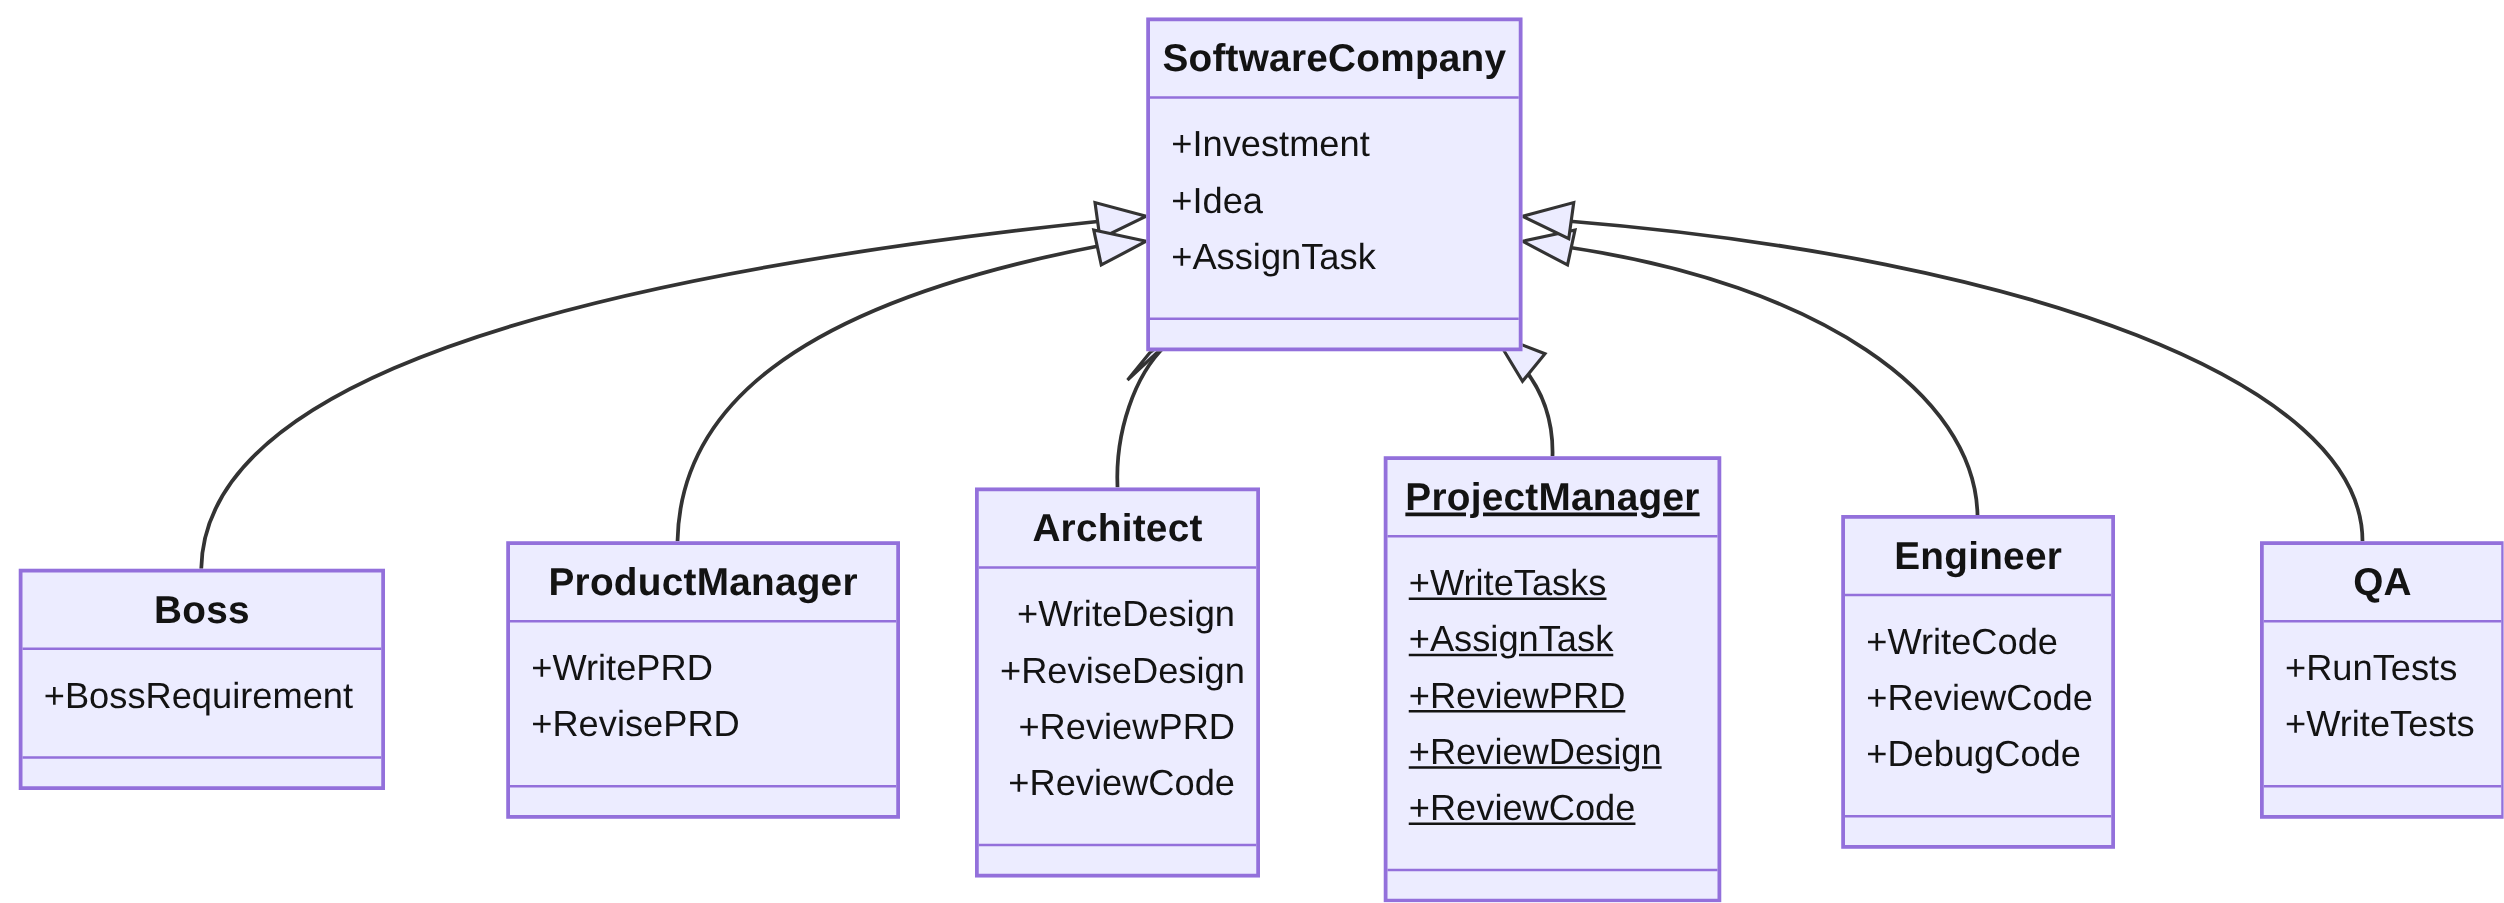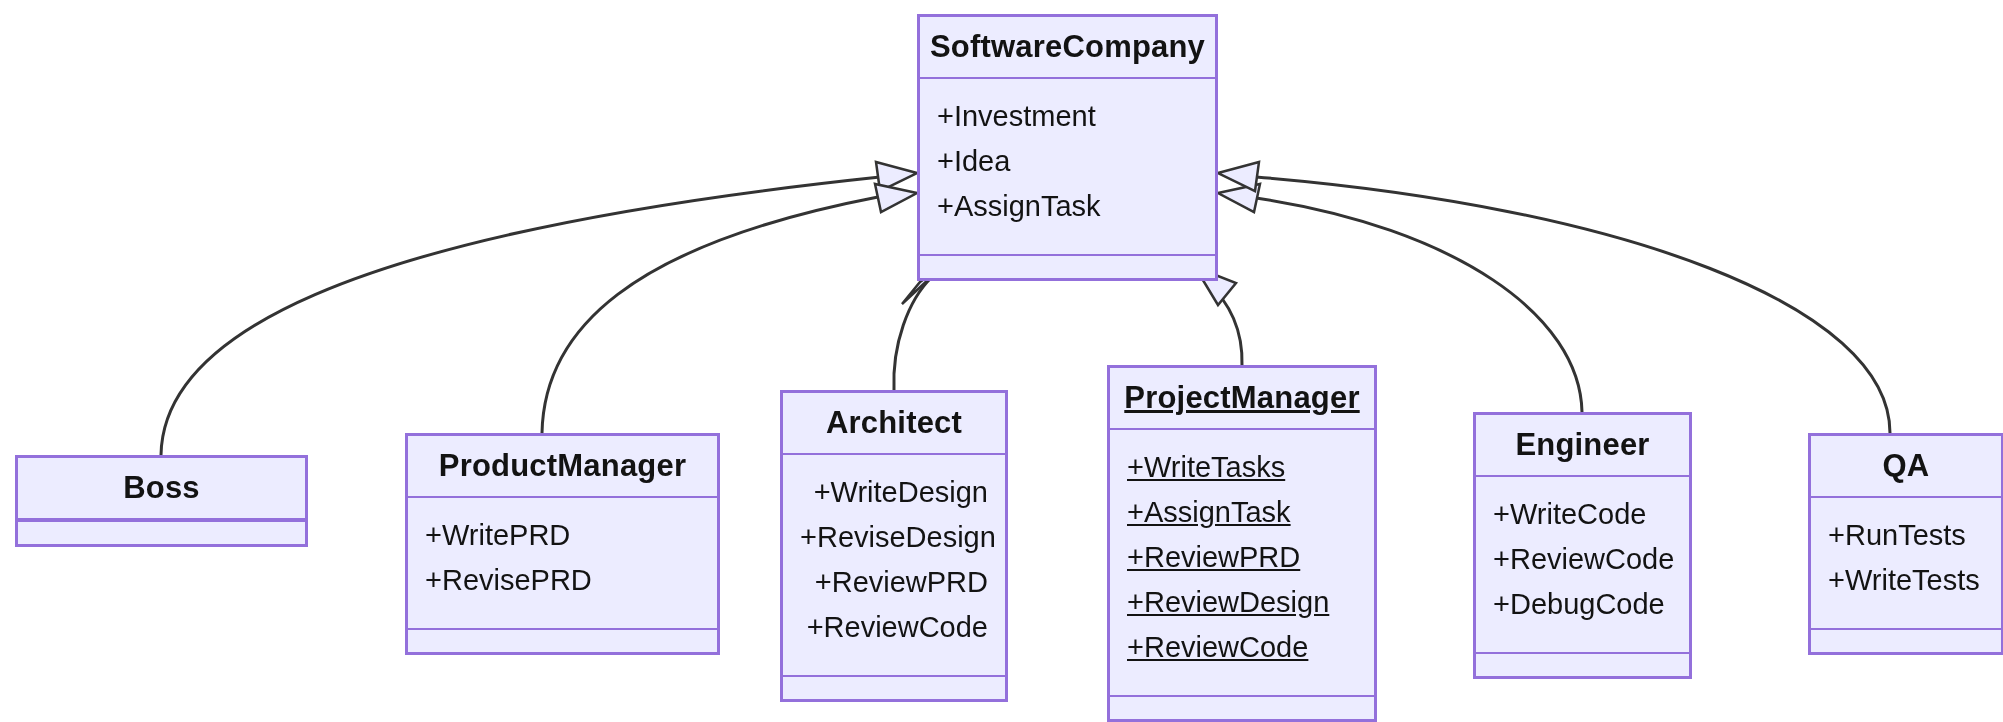--- a/index.html
+++ b/index.html
@@ -106,20 +106,23 @@
         <div class="class-title">SoftwareCompany</div>
         <div class="class-attrs">
           <div class="class-attr">+Investment</div>
           <div class="class-attr">+Idea</div>
           <div class="class-attr">+AssignTask</div>
         </div>
         <div class="class-methods"></div>
       </div>
       <div class="class-node" style="left: 15px; top: 455px; width: 293px;">
         <div class="class-title">Boss</div>
+        <div class="class-attrs">
+          <div class="class-attr">+BossRequirement</div>
+        </div>
         <div class="class-methods"></div>
       </div>
       <div class="class-node" style="left: 405px; top: 433px; width: 315px;">
         <div class="class-title">ProductManager</div>
         <div class="class-attrs">
           <div class="class-attr">+WritePRD</div>
           <div class="class-attr">+RevisePRD</div>
         </div>
         <div class="class-methods"></div>
       </div>

